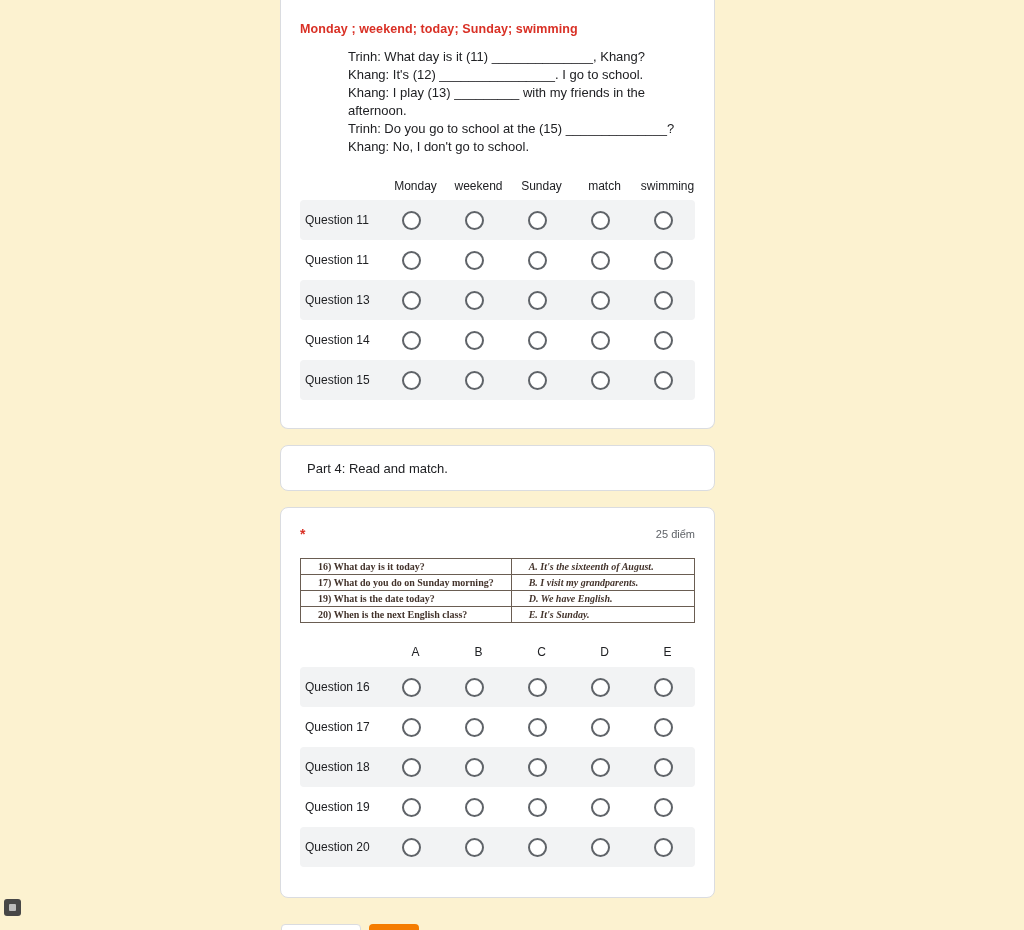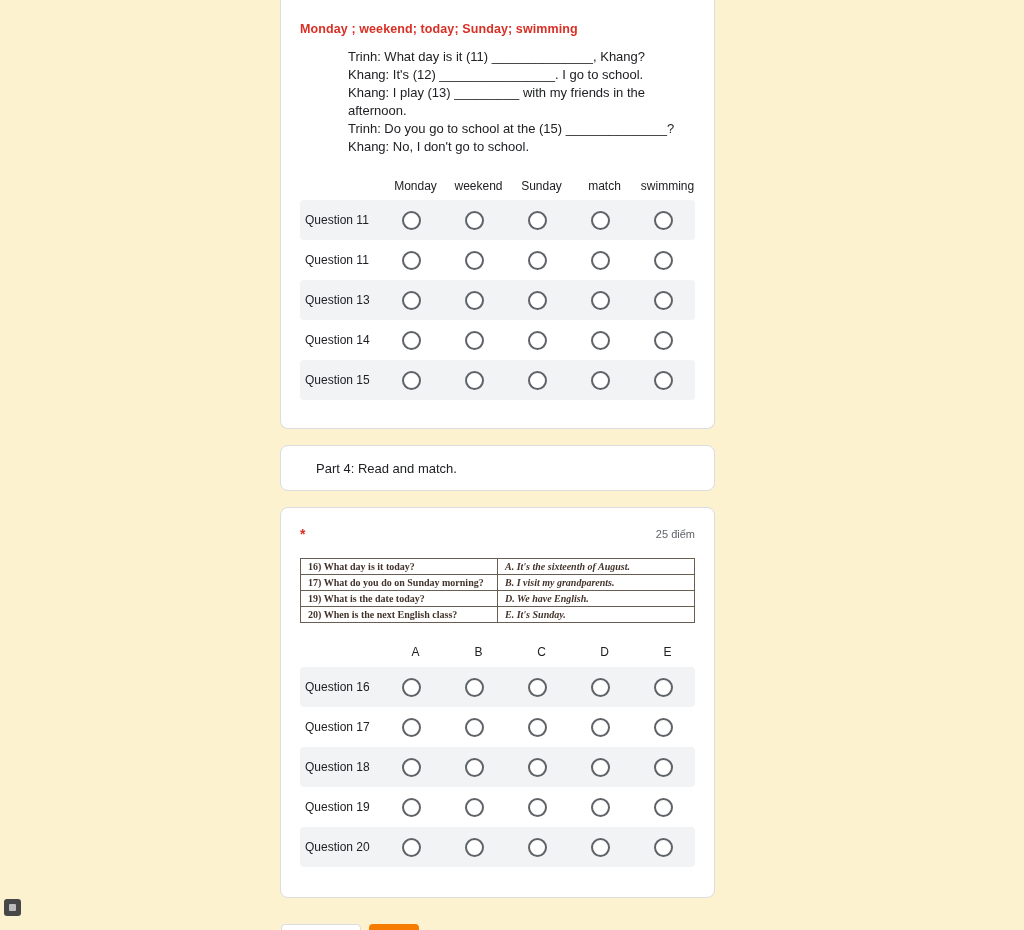--- a/index.html
+++ b/index.html
@@ -65,21 +65,21 @@
     border:2px solid #5f6368;
     border-radius:50%;
     background:#ffffff;
   }
 
   
   .section-card {
     height:46px;
     display:flex;
     align-items:center;
-    padding:0 35px;
+    padding:0 26px;
   }
   .section-title { font-size:13px; color:#202124; }
 
   
   .card-match { padding:18px 19px 30px 19px; }
   .q-top {
     display:flex;
     justify-content:space-between;
     align-items:center;
     height:16px;
@@ -89,21 +89,21 @@
 
   .match-table {
     margin-top:16px;
     width:100%;
     border-collapse:collapse;
     font-family:"Liberation Serif", serif;
   }
   .match-table td {
     border:1px solid #6a5d52;
     height:16px;
-    padding:1px 7px;
+    padding:1px 17px;
     font-size:10px;
     font-weight:bold;
     color:#43332b;
     white-space:nowrap;
     overflow:hidden;
   }
   .match-table td.q-cell { width:50%; }
   .match-table td.a-cell { font-style:italic; }
 
   .grid-2 { margin-top:14px; }

